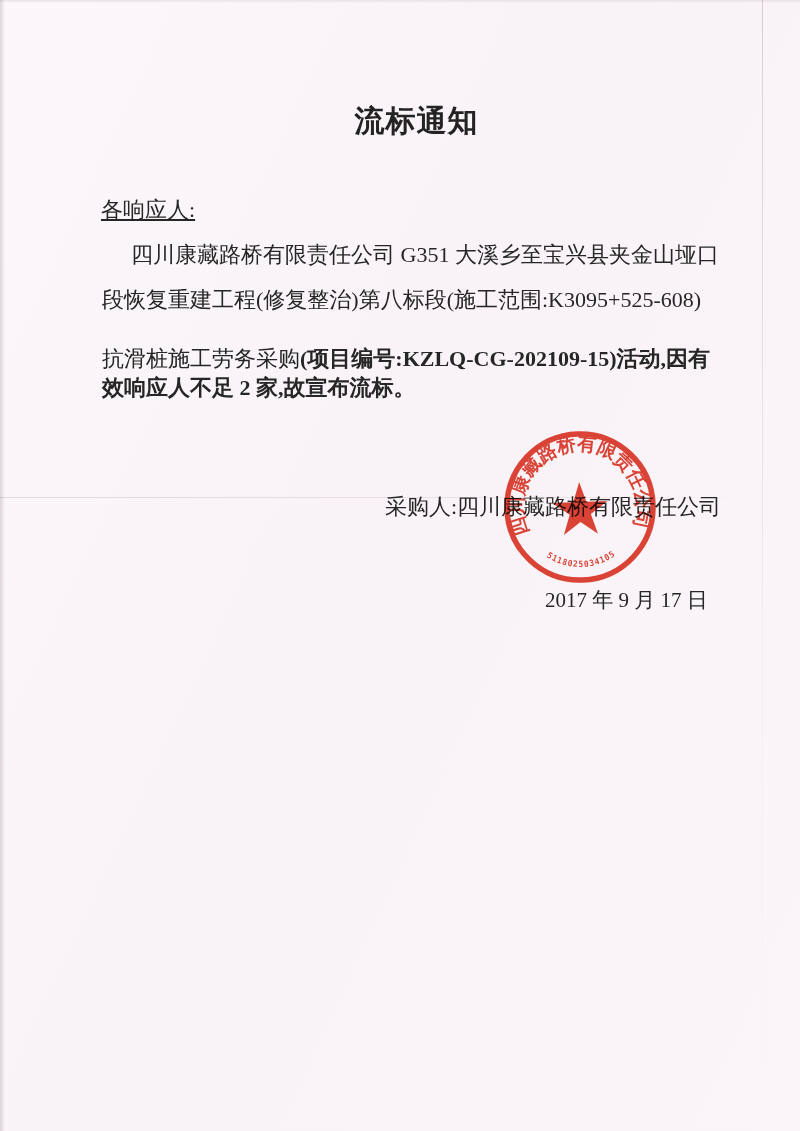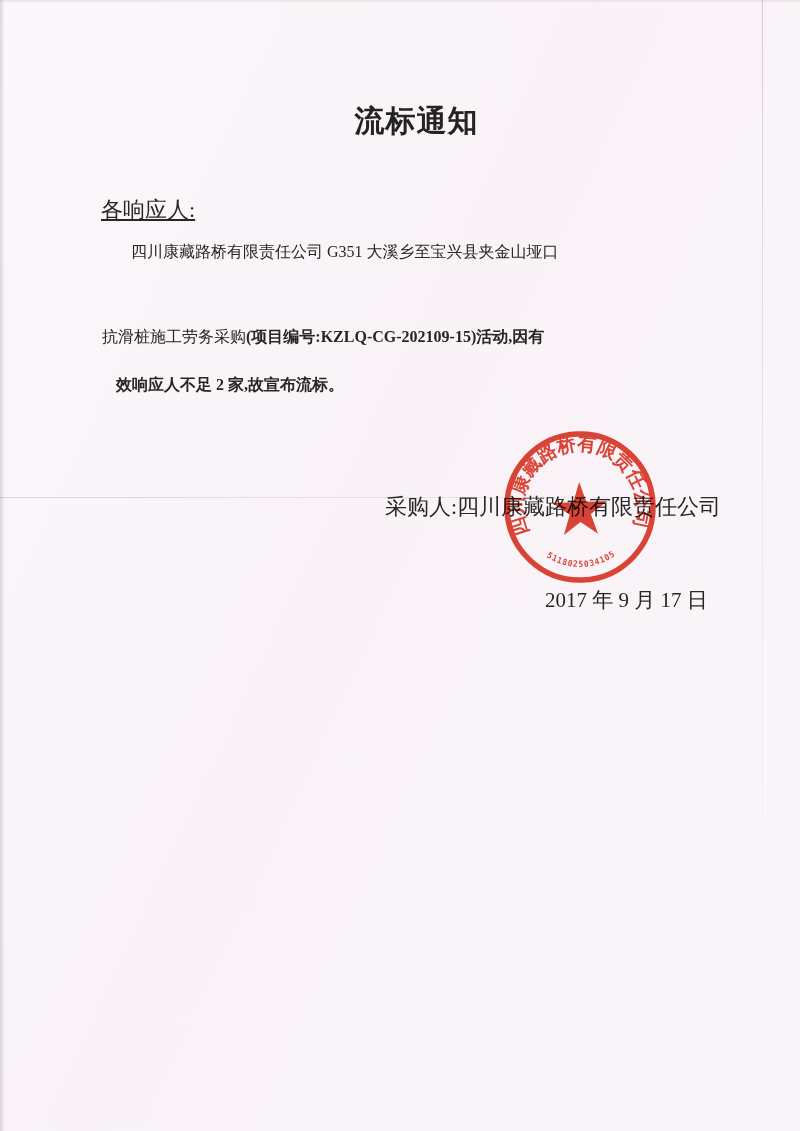--- a/index.html
+++ b/index.html
@@ -21,26 +21,26 @@
     background:linear-gradient(to bottom,rgba(140,115,130,.30),rgba(140,115,130,.06) 60%,rgba(140,115,130,0));}
   .crease{position:absolute;left:0;top:497px;width:768px;height:1px;
     background:linear-gradient(to right,rgba(150,120,135,.25),rgba(150,120,135,.14) 70%,rgba(150,120,135,0));}
 
   .doc-title{
     position:absolute;top:104px;left:0;right:0;
     text-align:center;padding-left:33px;
     font-size:30px;font-weight:700;letter-spacing:1px;line-height:1.15;
     color:#232323;
   }
-  .line{position:absolute;font-size:16px;line-height:1.2;white-space:nowrap;color:#262626;}
+  .line{position:absolute;font-size:22px;line-height:1.2;white-space:nowrap;color:#262626;}
   .salutation{left:101px;top:197px;font-size:22px;text-decoration:underline;}
   .pline1{left:131px;top:242px;}
   .pline2{left:102px;top:287px;}
-  .pline3{left:102px;top:327px;font-family:Liberation Serif, serif;}
-  .pline4{left:116px;top:375px;font-weight:700;}
+  .pline3{left:102px;top:346px;font-family:Liberation Serif, serif;}
+  .pline4{left:102px;top:375px;font-weight:700;}
   .bold-seg{font-weight:700;}
   .purchaser{left:385px;top:494px;font-size:22px;z-index:1;}
   .date-line{left:545px;top:588px;font-size:21px;}
 
   .seal{
     position:absolute;left:494px;top:421px;width:172px;height:172px;
     opacity:.92;mix-blend-mode:multiply;z-index:2;
     transform:rotate(-2deg);
     pointer-events:none;
   }
@@ -53,20 +53,21 @@
   <div class="edge-left"></div>
   <div class="edge-top"></div>
   <div class="edge-right-line"></div>
   <div class="crease"></div>
 
   <div class="doc-title">流标通知</div>
 
   <div class="line salutation">各响应人:</div>
 
   <div class="line pline1">四川康藏路桥有限责任公司 G351 大溪乡至宝兴县夹金山垭口</div>
+  <div class="line pline2">段恢复重建工程(修复整治)第八标段(施工范围:K3095+525-608)</div>
   <div class="line pline3"><span>抗滑桩施工劳务采购</span><span class="bold-seg">(项目编号:KZLQ-CG-202109-15)活动,因有</span></div>
   <div class="line pline4">效响应人不足 2 家,故宣布流标。</div>
 
   <div class="line purchaser">采购人:四川康藏路桥有限责任公司</div>
   <div class="line date-line">2017 年 9 月 17 日</div>
 
   <svg class="seal" viewBox="-86 -86 172 172" xmlns="http://www.w3.org/2000/svg">
     <defs>
       <path id="sealArcTop" d="M -51.7 24.1 A 57 57 0 1 1 51.7 24.1" fill="none"></path>
       <path id="sealArcBottom" d="M -36.9 47.3 A 60 60 0 0 0 36.9 47.3" fill="none"></path>

